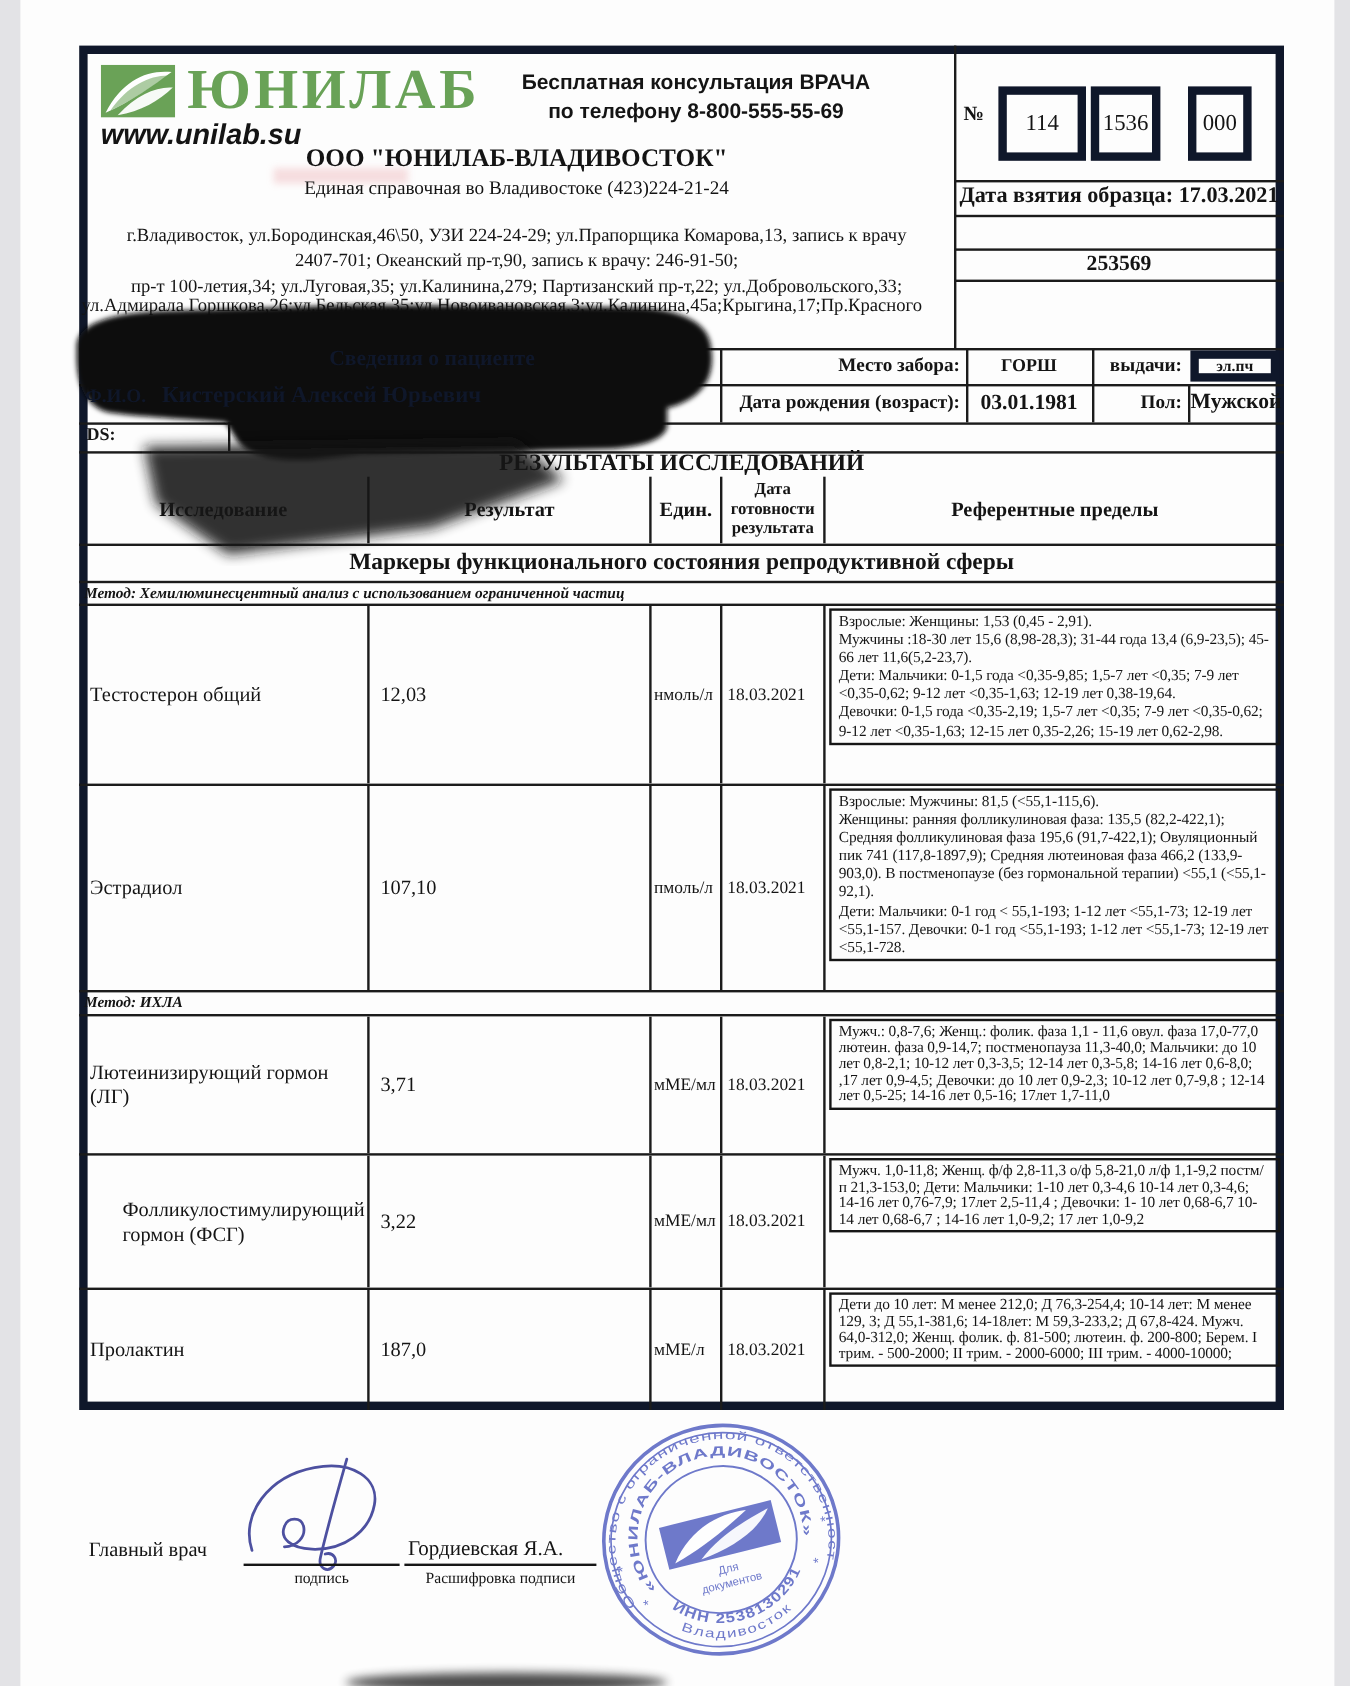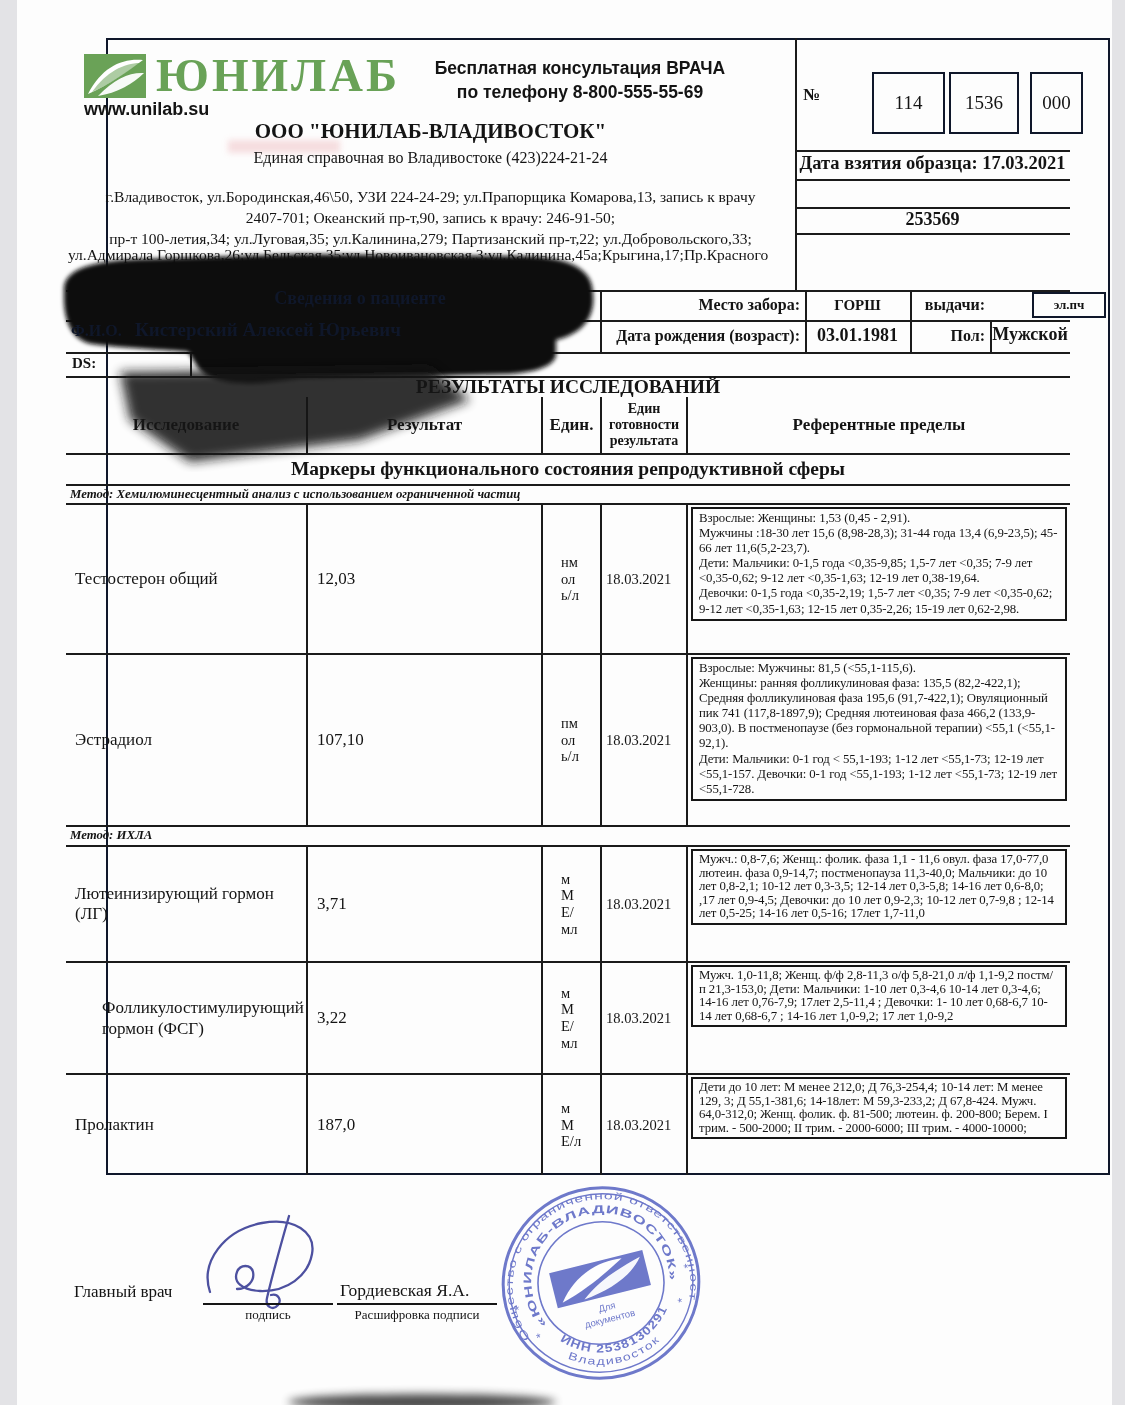--- a/index.html
+++ b/index.html
@@ -5,41 +5,41 @@
   html,body{margin:0;padding:0;background:#fff;}
   #page{position:relative;width:1125px;height:1405px;background:#fdfdfd;overflow:hidden;
         font-family:"Liberation Serif",serif;color:#141414;}
   .abs{position:absolute;}
   .b{font-weight:bold;}
   .san{font-family:"Liberation Sans",sans-serif;}
   .ctr{text-align:center;}
   .rt{text-align:right;}
   .hl{position:absolute;height:2px;background:#1b1b1b;}
   .vl{position:absolute;width:2px;background:#1b1b1b;}
-  .box{position:absolute;border:2px solid #0f172a;box-sizing:border-box;margin-left:40px;}
+  .box{position:absolute;border:7px solid #0f172a;box-sizing:border-box;}
   
   .strip{position:absolute;top:0;height:1405px;background:#e3e3e6;}
   
   #rtable{position:absolute;left:66px;top:397px;width:1004px;height:778px;box-sizing:border-box;}
   .trow{display:flex;border-bottom:2px solid #1b1b1b;box-sizing:border-box;overflow:hidden;}
   .trow:last-child{border-bottom:none;}
   .cell{box-sizing:border-box;border-right:2px solid #1b1b1b;overflow:hidden;}
   .cell:last-child{border-right:none;}
   .c1{width:242px;} .c2{width:235px;} .c3{width:59px;} .c4{width:86px;} .c5{flex:1;}
   .vmid{display:flex;align-items:center;}
   .hctr{justify-content:center;text-align:center;}
   .thead .cell{font-weight:bold;font-size:17px;}
   .smallhead{font-size:14px!important;line-height:1.15;}
   .tsection{display:block;border-bottom:2px solid #1b1b1b;font-weight:bold;font-size:19.5px;
             text-align:center;padding-top:3px;box-sizing:border-box;}
   .tmethod{display:block;border-bottom:2px solid #1b1b1b;font-weight:bold;font-style:italic;
            font-size:12.8px;padding:1px 4px;box-sizing:border-box;}
   .name-cell{font-size:17px;padding-left:9px;}
   .res-cell{font-size:17px;padding-left:9px;}
-  .unit-cell{font-size:14.5px;padding:2px 18px;word-break:break-all;line-height:1.15;}
+  .unit-cell{font-size:14.5px;padding:2px 2px;word-break:break-all;line-height:1.15;}
   .date-cell{font-size:14.5px;padding-left:4px;}
   .refbox{margin:2px 3px;border:2px solid #161616;padding:2px 6px;font-size:12.8px;
           letter-spacing:-0.1px;white-space:pre-line;box-sizing:border-box;width:calc(100% - 6px);}
   .lh-loose{line-height:1.18;}
   .lh-tight{line-height:1.06;}
   
   .ghost{color:#0f172a;z-index:6;}
   .blobwrap{position:absolute;left:0;top:0;z-index:5;pointer-events:none;}
   .sig-underline{position:absolute;height:2px;background:#161616;}
   .caption{font-size:13px;text-align:center;}
@@ -58,37 +58,37 @@
     <svg width="62" height="44" viewBox="0 0 62 44">
       <rect x="0" y="0" width="62" height="44" fill="#6aa257"></rect>
       <path d="M4,40 C18,13 38,4 59,6 C44,17 25,31 4,40 Z" fill="#ffffff"></path>
       <path d="M14,42 C30,25 46,18 60,19 C49,30 33,39 14,42 Z" fill="#ffffff" opacity="0.95"></path>
       <path d="M8,38 C22,18 40,9 56,9 C42,19 24,31 8,38 Z" fill="#6aa257" opacity="0.55"></path>
     </svg>
   </div>
   <div class="abs b" style="left:156px;top:48px;font-size:47px;letter-spacing:3px;color:#69a257;">ЮНИЛАБ</div>
 
   <div class="abs" style="left:228px;top:140px;width:112px;height:13px;background:rgba(224,110,120,.22);filter:blur(3px);"></div>
-  <div class="abs b san" style="left:84px;top:99px;font-size:18px;">www.unilab.su</div>
+  <div class="abs b san" style="left:84px;top:99px;font-size:24px;font-style:italic;">www.unilab.su</div>
 
   <div class="abs b san ctr" style="left:400px;top:58px;width:360px;font-size:17.5px;">Бесплатная консультация ВРАЧА</div>
   <div class="abs b san ctr" style="left:400px;top:82px;width:360px;font-size:17.5px;">по телефону 8-800-555-55-69</div>
 
   <div class="abs b ctr" style="left:66px;top:119px;width:729px;font-size:21px;">ООО "ЮНИЛАБ-ВЛАДИВОСТОК"</div>
   <div class="abs ctr" style="left:66px;top:149px;width:729px;font-size:16px;">Единая справочная  во Владивостоке (423)224-21-24</div>
 
   <div class="abs ctr" style="left:70px;top:188px;width:721px;font-size:15.5px;">г.Владивосток, ул.Бородинская,46\50, УЗИ 224-24-29; ул.Прапорщика Комарова,13, запись к врачу</div>
   <div class="abs ctr" style="left:70px;top:209px;width:721px;font-size:15.5px;">2407-701; Океанский пр-т,90, запись к врачу: 246-91-50;</div>
   <div class="abs ctr" style="left:66px;top:230px;width:729px;font-size:15.5px;">пр-т 100-летия,34; ул.Луговая,35; ул.Калинина,279; Партизанский пр-т,22; ул.Добровольского,33;</div>
   <div class="abs" style="left:68px;top:246px;width:1000px;font-size:15.5px;">ул.Адмирала Горшкова,26;ул.Бельская,35;ул.Новоивановская,3;ул.Калинина,45а;Крыгина,17;Пр.Красного</div>
 
   <div class="vl" style="left:795px;top:38px;height:252px;"></div>
   <div class="abs b" style="left:803px;top:85px;font-size:17px;">№</div>
   <div class="box vmid hctr" style="left:832px;top:72px;width:73px;height:62px;font-size:19px;">114</div>
-  <div class="box vmid hctr" style="left:909px;top:72px;width:70px;height:62px;font-size:19px;">1536</div>
+  <div class="box vmid hctr" style="left:909px;top:72px;width:58px;height:62px;font-size:19px;">1536</div>
   <div class="box vmid hctr" style="left:990px;top:72px;width:53px;height:62px;font-size:19px;">000</div>
 
   <div class="hl" style="left:795px;top:150px;width:275px;"></div>
   <div class="abs b ctr" style="left:797px;top:153px;width:271px;font-size:18.5px;font-family:Liberation Serif, serif;">Дата взятия образца: 17.03.2021</div>
   <div class="hl" style="left:795px;top:179px;width:275px;"></div>
   <div class="hl" style="left:795px;top:207px;width:275px;"></div>
   <div class="abs b ctr" style="left:795px;top:209px;width:275px;font-size:18px;">253569</div>
   <div class="hl" style="left:795px;top:233px;width:275px;"></div>
 
   <div class="hl" style="left:66px;top:290px;width:1004px;"></div>
@@ -134,21 +134,21 @@
 
   <div class="abs b ghost ctr" style="left:180px;top:288px;width:360px;font-size:18px;">Сведения о пациенте</div>
   <div class="abs b ghost" style="left:71px;top:322px;font-size:16px;">Ф.И.О.</div>
   <div class="abs b ghost" style="left:135px;top:319px;font-size:19px;">Кистерский Алексей Юрьевич</div>
 
   <div id="rtable">
     <div class="trow thead" style="height:58px;">
       <div class="cell c1 vmid hctr">Исследование</div>
       <div class="cell c2 vmid hctr">Результат</div>
       <div class="cell c3 vmid hctr">Един.</div>
-      <div class="cell c4 vmid hctr smallhead">Един готовности результата</div>
+      <div class="cell c4 vmid hctr smallhead">Дата готовности результата</div>
       <div class="cell c5 vmid hctr">Референтные пределы</div>
     </div>
     <div class="trow tsection" style="height:31px;">Маркеры функционального состояния репродуктивной сферы</div>
     <div class="trow tmethod" style="height:19px;">Метод: Хемилюминесцентный анализ с использованием ограниченной частиц</div>
 
     <div class="trow" style="height:150px;">
       <div class="cell c1 vmid name-cell">Тестостерон общий</div>
       <div class="cell c2 vmid res-cell">12,03</div>
       <div class="cell c3 vmid unit-cell">нмоль/л</div>
       <div class="cell c4 vmid date-cell">18.03.2021</div>

